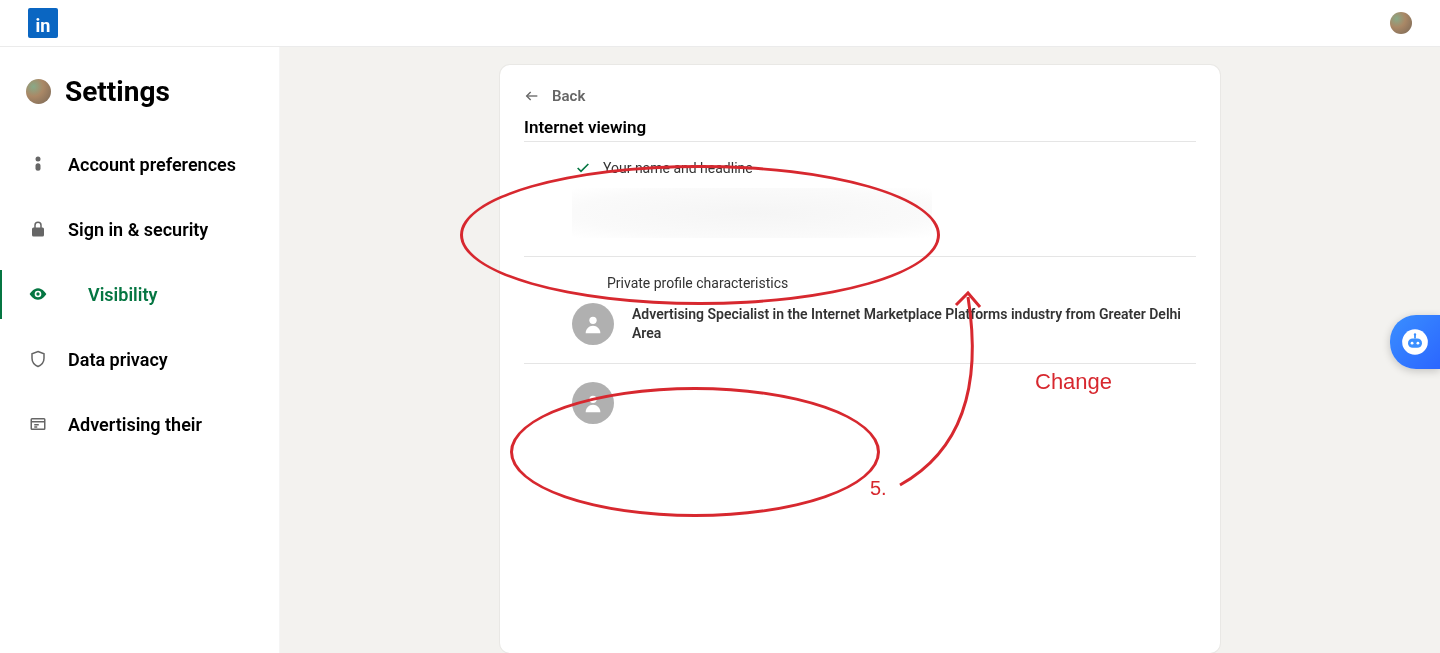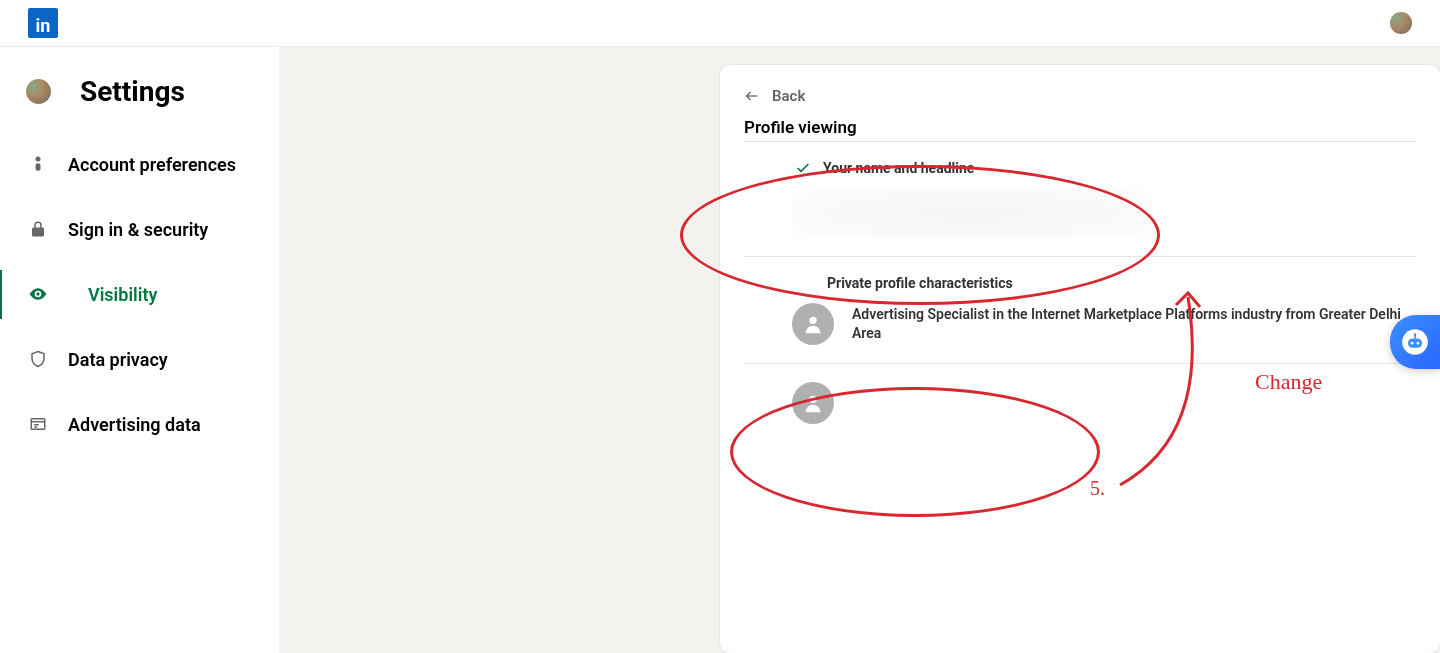--- a/index.html
+++ b/index.html
@@ -40,21 +40,21 @@
     .sidebar {
       width: 280px;
       background: #fff;
       padding-top: 20px;
       flex-shrink: 0;
       border-right: 1px solid rgba(0,0,0,0.04);
     }
     .sidebar-header {
       display: flex;
       align-items: center;
-      gap: 29px;
+      gap: 14px;
       padding: 8px 26px 24px;
     }
     .sidebar-header .avatar2 {
       width: 25px;
       height: 25px;
       border-radius: 50%;
       background: radial-gradient(circle at 30% 30%, #8a8 0%, #a86 40%, #765 100%);
     }
     .sidebar-header h1 {
       font-size: 28px;
@@ -92,21 +92,21 @@
       align-items: center;
       justify-content: center;
       color: #666;
     }
     .nav-item.active .nav-icon { color: #057642; }
     
     .main {
       flex: 1;
       background: #f3f2ef;
       display: flex;
-      justify-content: flex-end;
+      justify-content: center;
       padding-top: 18px;
     }
     .card {
       width: 720px;
       background: #fff;
       border-radius: 10px;
       padding: 22px 24px;
       box-shadow: 0 0 0 1px rgba(0,0,0,0.04);
       position: relative;
     }
@@ -131,21 +131,21 @@
       color: #666;
       margin-bottom: 14px;
     }
     .option {
       border-top: 1px solid rgba(0,0,0,0.1);
       padding: 18px 0 18px 48px;
     }
     .option:first-of-type { border-top: none; }
     .option-title {
       font-size: 14px;
-      font-weight: 700;
+      font-weight: 400;
       color: #333;
       margin-bottom: 12px;
       display: flex;
       align-items: center;
       gap: 12px;
       padding-left: 35px;
     }
     .option-title .check {
       width: 16px;
       height: 16px;
@@ -190,21 +190,21 @@
     .annot {
       position: absolute;
       border: 3px solid #d7282f;
       border-radius: 50%;
       pointer-events: none;
     }
     .annot-text {
       position: absolute;
       color: #d7282f;
       font-size: 20px;
-      font-family: Liberation Serif, serif;
+      font-family: Liberation Sans, sans-serif;
       pointer-events: none;
     }
     .arrow-svg {
       position: absolute;
       pointer-events: none;
     }
     .float-btn {
       position: fixed;
       right: 0;
       top: 315px;
@@ -273,35 +273,35 @@
 
     <div class="nav-item">
       <span class="nav-icon">
         <svg width="18" height="18" viewBox="0 0 24 24" fill="none" stroke="currentColor" stroke-width="2">
             <rect x="3" y="5" width="18" height="14" rx="1"></rect>
             <line x1="3" y1="9" x2="21" y2="9"></line>
             <line x1="7" y1="13" x2="13" y2="13"></line>
             <line x1="7" y1="16" x2="11" y2="16"></line>
           </svg>
       </span>
-      <span>Advertising data</span>
+      <span>Advertising their</span>
     </div>
 
   </aside>
 
   <main class="main">
     <div class="card">
       <div class="back-row">
         <svg width="16" height="16" viewBox="0 0 24 24" fill="none" stroke="currentColor" stroke-width="2">
             <line x1="20" y1="12" x2="4" y2="12"></line>
             <polyline points="10 18 4 12 10 6"></polyline>
           </svg>
         <span>Back</span>
       </div>
-      <div class="card-title">Profile viewing</div>
+      <div class="card-title">Internet viewing</div>
 
       <div class="option">
         <div class="option-title">
           <svg class="check" viewBox="0 0 24 24" fill="none" stroke="currentColor" stroke-width="2.5">
               <polyline points="4 12 9 17 20 6"></polyline>
             </svg>
           <span>Your name and headline</span>
         </div>
         <div class="option-body">
           <div class="blur-box"></div>

